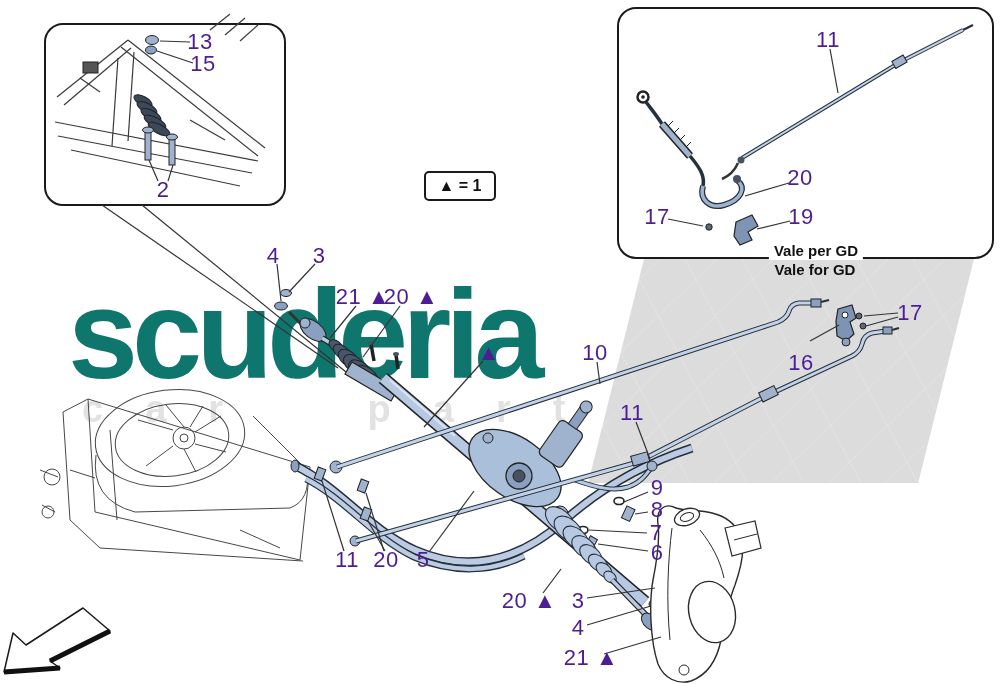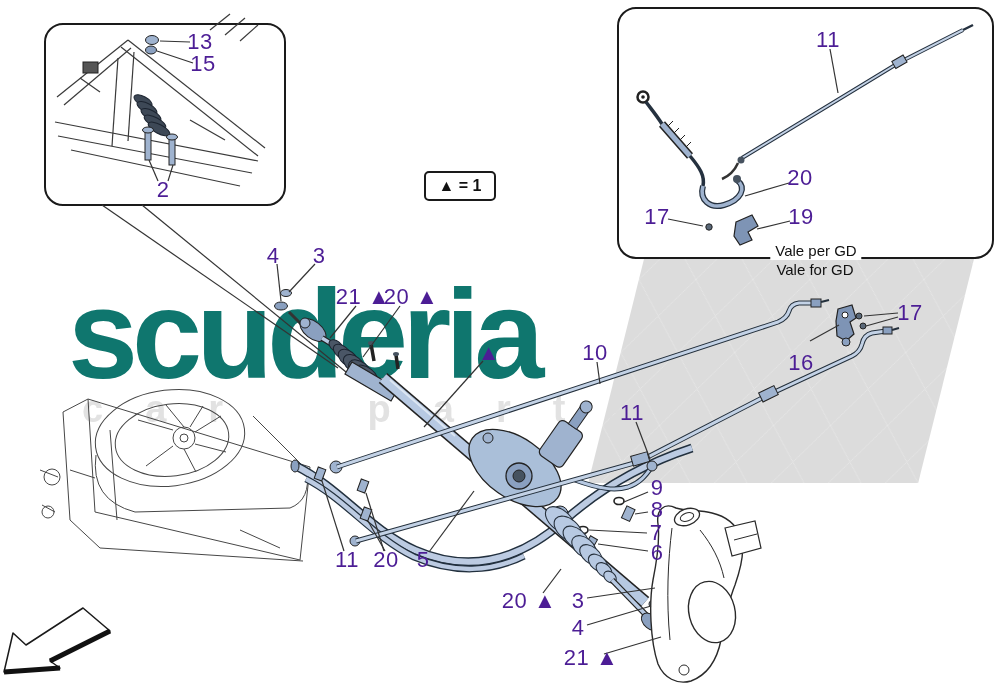--- a/index.html
+++ b/index.html
@@ -13,21 +13,21 @@
   
   .art{position:absolute;left:0;top:0;}
   
   .callout{position:absolute;transform:translate(-50%,-50%);font-weight:normal;font-size:22px;
            color:#4c1d95;white-space:nowrap;letter-spacing:0.5px;line-height:1;}
   
   .legend-box{position:absolute;left:424px;top:171px;width:68px;height:26px;border:2px solid #1a1a1a;
               border-radius:5px;background:#fff;font-size:16px;font-weight:bold;color:#111;
               text-align:center;line-height:26px;}
   
-  .gd-note{position:absolute;transform:translate(-50%,-50%);font-size:15px;font-weight:normal;
+  .gd-note{position:absolute;transform:translate(-50%,-50%);font-size:15px;font-weight:bold;
            color:#111;background:#fff;padding:0 5px;line-height:1.2;white-space:nowrap;}
 </style>
 </head>
 <body>
 
 <div class="stage">
 
   <div class="wm-brand" id="wm-brand" style="color: #0f766e;">scuderia</div>
   <div class="wm-sub" id="wm-sub" style="color: rgb(226, 226, 226);">car parts</div>
 

